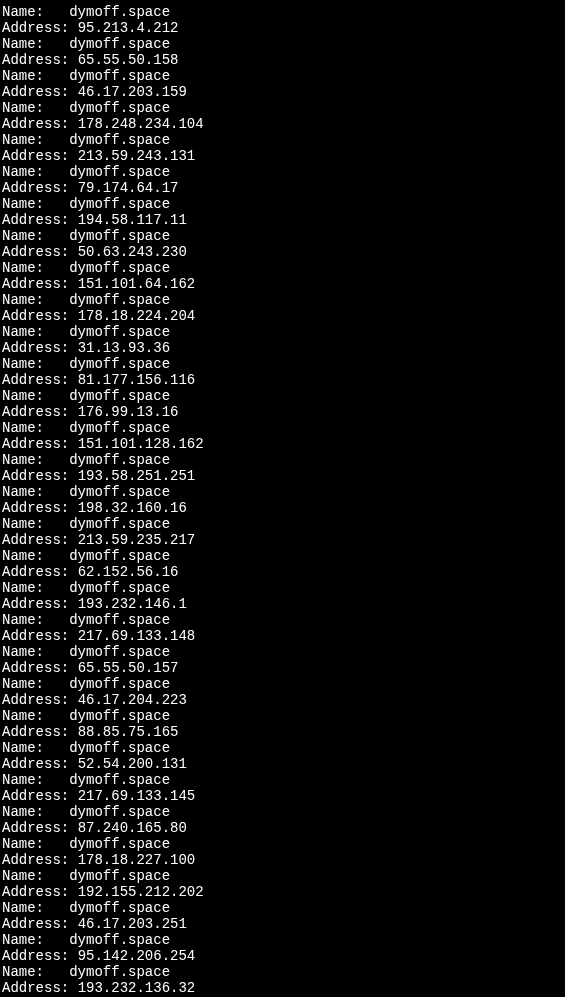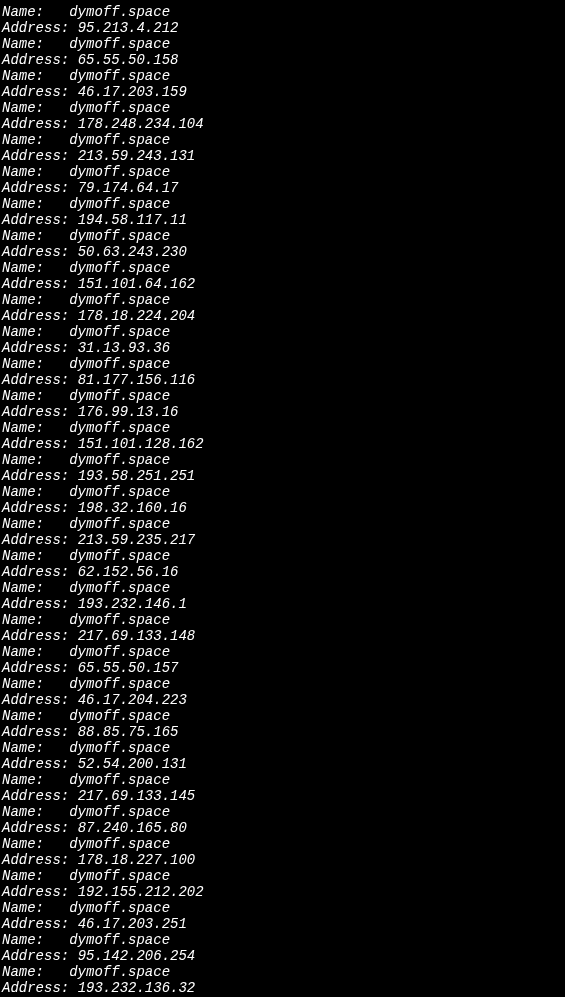--- a/index.html
+++ b/index.html
@@ -13,21 +13,20 @@
       font-family: "Courier New", Courier, monospace;
       font-size: 14px;
       line-height: 16px;
       padding: 4px 2px;
       width: 565px;
       height: 997px;
       overflow: hidden;
     }
     .terminal-output {
       white-space: pre;
-      font-style: italic;
     }
     .line {
       display: block;
     }
     .label {
       display: inline;
     }
     .value {
       display: inline;
     }

